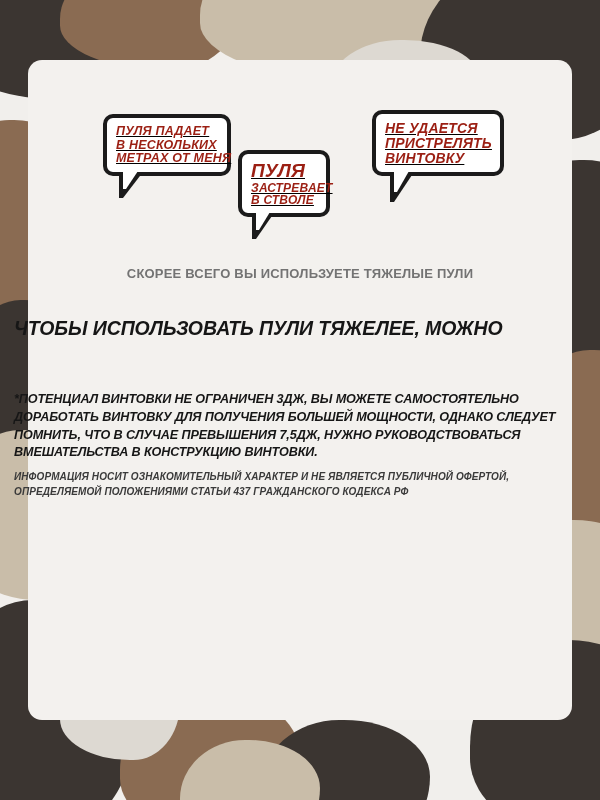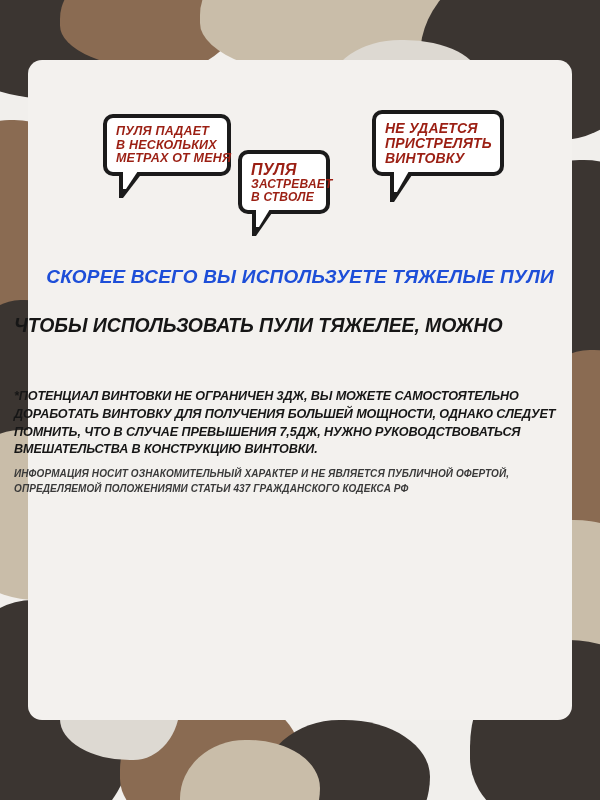--- a/index.html
+++ b/index.html
@@ -49,20 +49,21 @@
     height: 160px;
     margin-top: 100px;
   }
   .bubble {
     position: absolute;
     background: #ffffff;
     border: 4px solid #1b1b1b;
     border-radius: 10px;
     padding: 7px 9px 6px 9px;
     box-sizing: border-box;
+    text-decoration: underline;
   }
   .bubble .line {
     color: #9b1f13;
     font-weight: bold;
     font-style: italic;
     letter-spacing: 0.2px;
     text-transform: uppercase;
     line-height: 1.08;
     white-space: nowrap;
   }
@@ -83,21 +84,21 @@
   #bubble-1 .tail-in {
     position: absolute;
     left: 16px; bottom: -17px;
     width: 0; height: 0;
     border-left: 3px solid #fff;
     border-right: 12px solid transparent;
     border-top: 18px solid #ffffff;
   }
 
   #bubble-2 { left: 238px; top: 50px; width: 92px; }
-  #bubble-2 .line.big { font-size: 16px; }
+  #bubble-2 .line.big { font-size: 19px; }
   #bubble-2 .line.small { font-size: 12px; }
   #bubble-2 .tail {
     left: 10px; bottom: -26px;
     border-left: 4px solid #1b1b1b;
     border-right: 18px solid transparent;
     border-top: 26px solid #1b1b1b;
   }
   #bubble-2 .tail-in {
     position: absolute;
     left: 14px; bottom: -17px;
@@ -124,41 +125,40 @@
     border-top: 21px solid #ffffff;
   }
 
   
   .content {
     position: relative;
     padding: 0 14px;
     box-sizing: border-box;
   }
   .headline-red {
-    color: #1d4ed8;
-    font-weight: bold;
-    font-style: italic;
-    font-size: 19px;
+    color: #737373;
+    font-weight: bold;
+    font-size: 13px;
     text-transform: uppercase;
     text-align: center;
     letter-spacing: 0.2px;
     margin-top: 6px;
     margin-bottom: 16px;
   }
   .para-big {
     color: #161616;
     font-weight: bold;
     font-style: italic;
     font-size: 19.5px;
     line-height: 1.22;
     text-transform: uppercase;
     letter-spacing: -0.1px;
   }
   .para-big.second {
-    margin-top: 26px;
+    margin-top: 36px;
   }
   .footnote {
     margin-top: 50px;
     color: #161616;
     font-weight: bold;
     font-style: italic;
     font-size: 12.6px;
     line-height: 1.42;
     text-transform: uppercase;
     letter-spacing: -0.1px;

